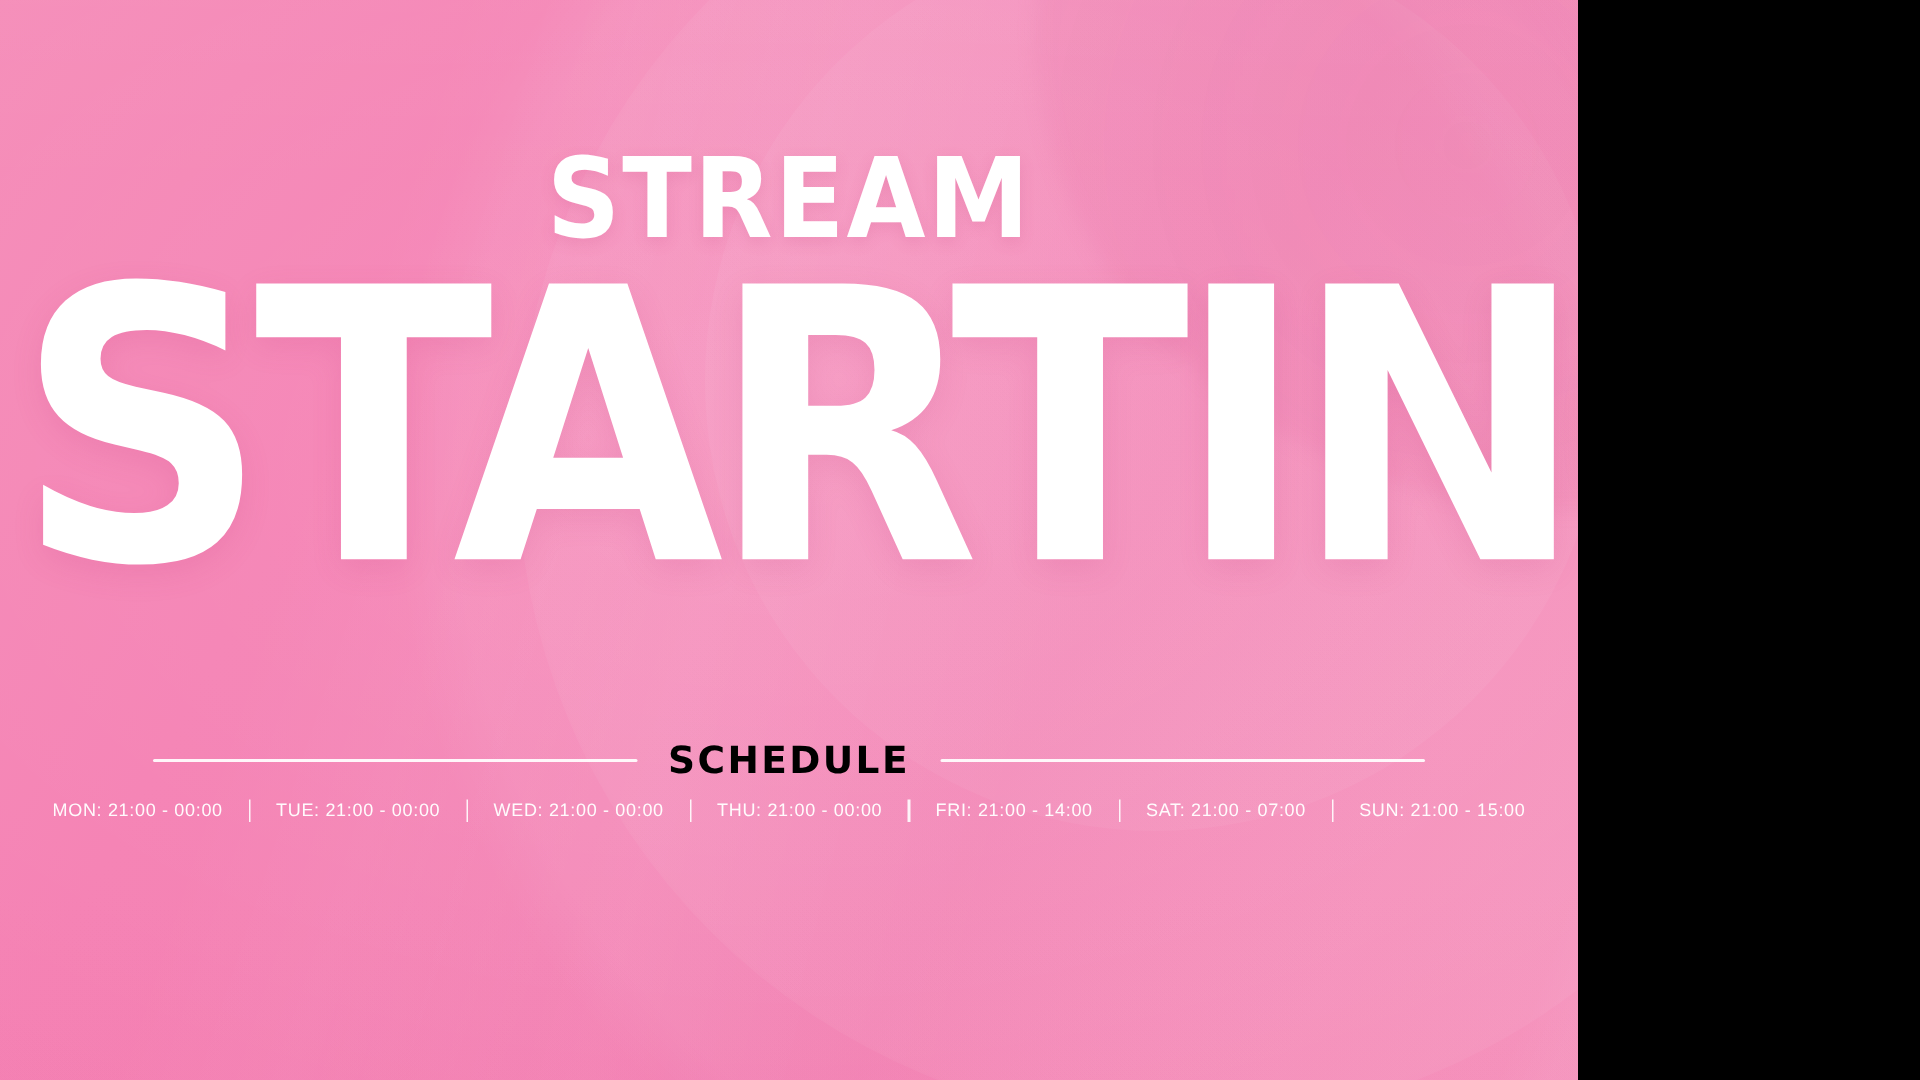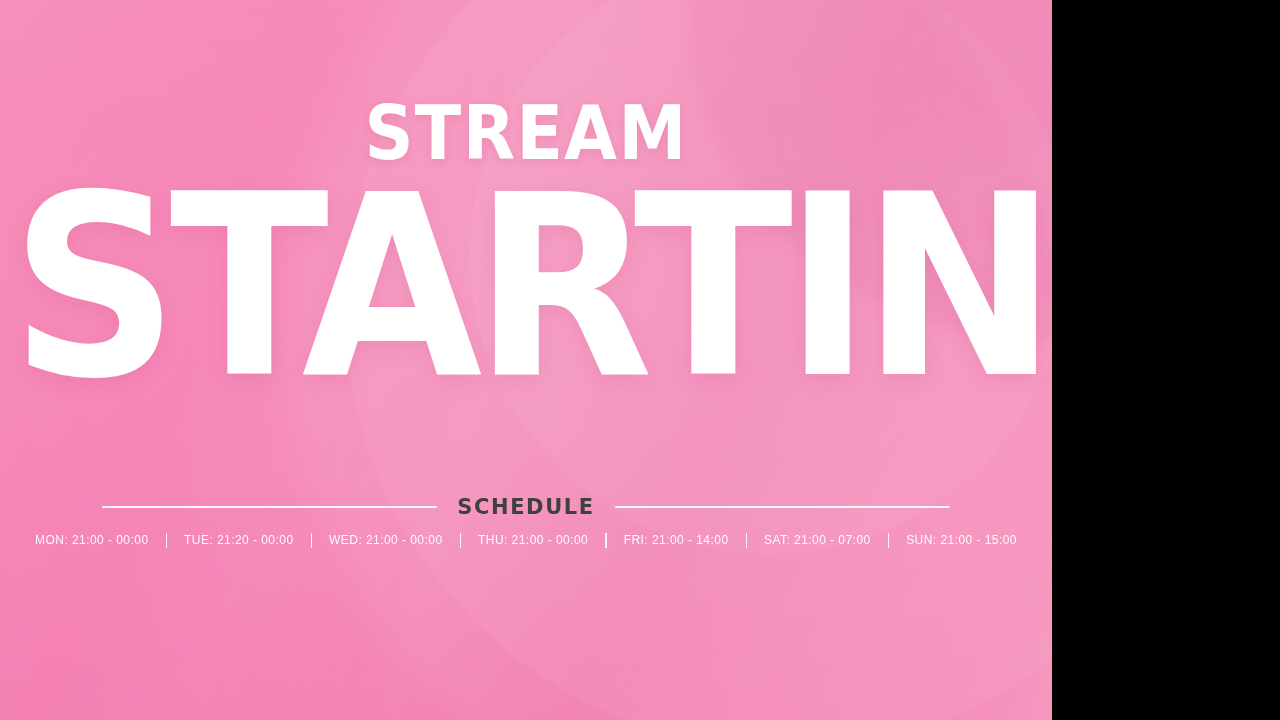--- a/index.html
+++ b/index.html
@@ -183,23 +183,23 @@
   }
   .rule {
     flex: 1 1 auto;
     height: 2px;
     background: rgba(255,255,255,0.92);
     border-radius: 1px;
   }
   .schedule-label {
     font-family: "DejaVu Sans", sans-serif;
     font-weight: 700;
-    font-size: 21px;
+    font-size: 25px;
     letter-spacing: 1.6px;
-    color: #404040;
+    color: #000000;
     padding: 0 20px;
     white-space: nowrap;
     line-height: 22px;
   }
   .schedule-row {
     margin-top: 14px;
     display: flex;
     align-items: center;
     justify-content: center;
     flex-wrap: nowrap;
@@ -246,21 +246,21 @@
   <div class="schedule-wrap">
     <div class="schedule-head">
       <div class="rule"></div>
       <div class="schedule-label">SCHEDULE</div>
       <div class="rule"></div>
     </div>
 
     <div class="schedule-row" id="schedule-row">
         <div class="sched-item">MON: 21:00 - 00:00</div>
         <div class="sched-sep"></div>
-        <div class="sched-item">TUE: 21:20 - 00:00</div>
+        <div class="sched-item">TUE: 21:00 - 00:00</div>
         <div class="sched-sep"></div>
         <div class="sched-item">WED: 21:00 - 00:00</div>
         <div class="sched-sep"></div>
         <div class="sched-item">THU: 21:00 - 00:00</div>
         <div class="sched-sep"></div>
         <div class="sched-item">FRI: 21:00 - 14:00</div>
         <div class="sched-sep"></div>
         <div class="sched-item">SAT: 21:00 - 07:00</div>
         <div class="sched-sep"></div>
         <div class="sched-item">SUN: 21:00 - 15:00</div>

